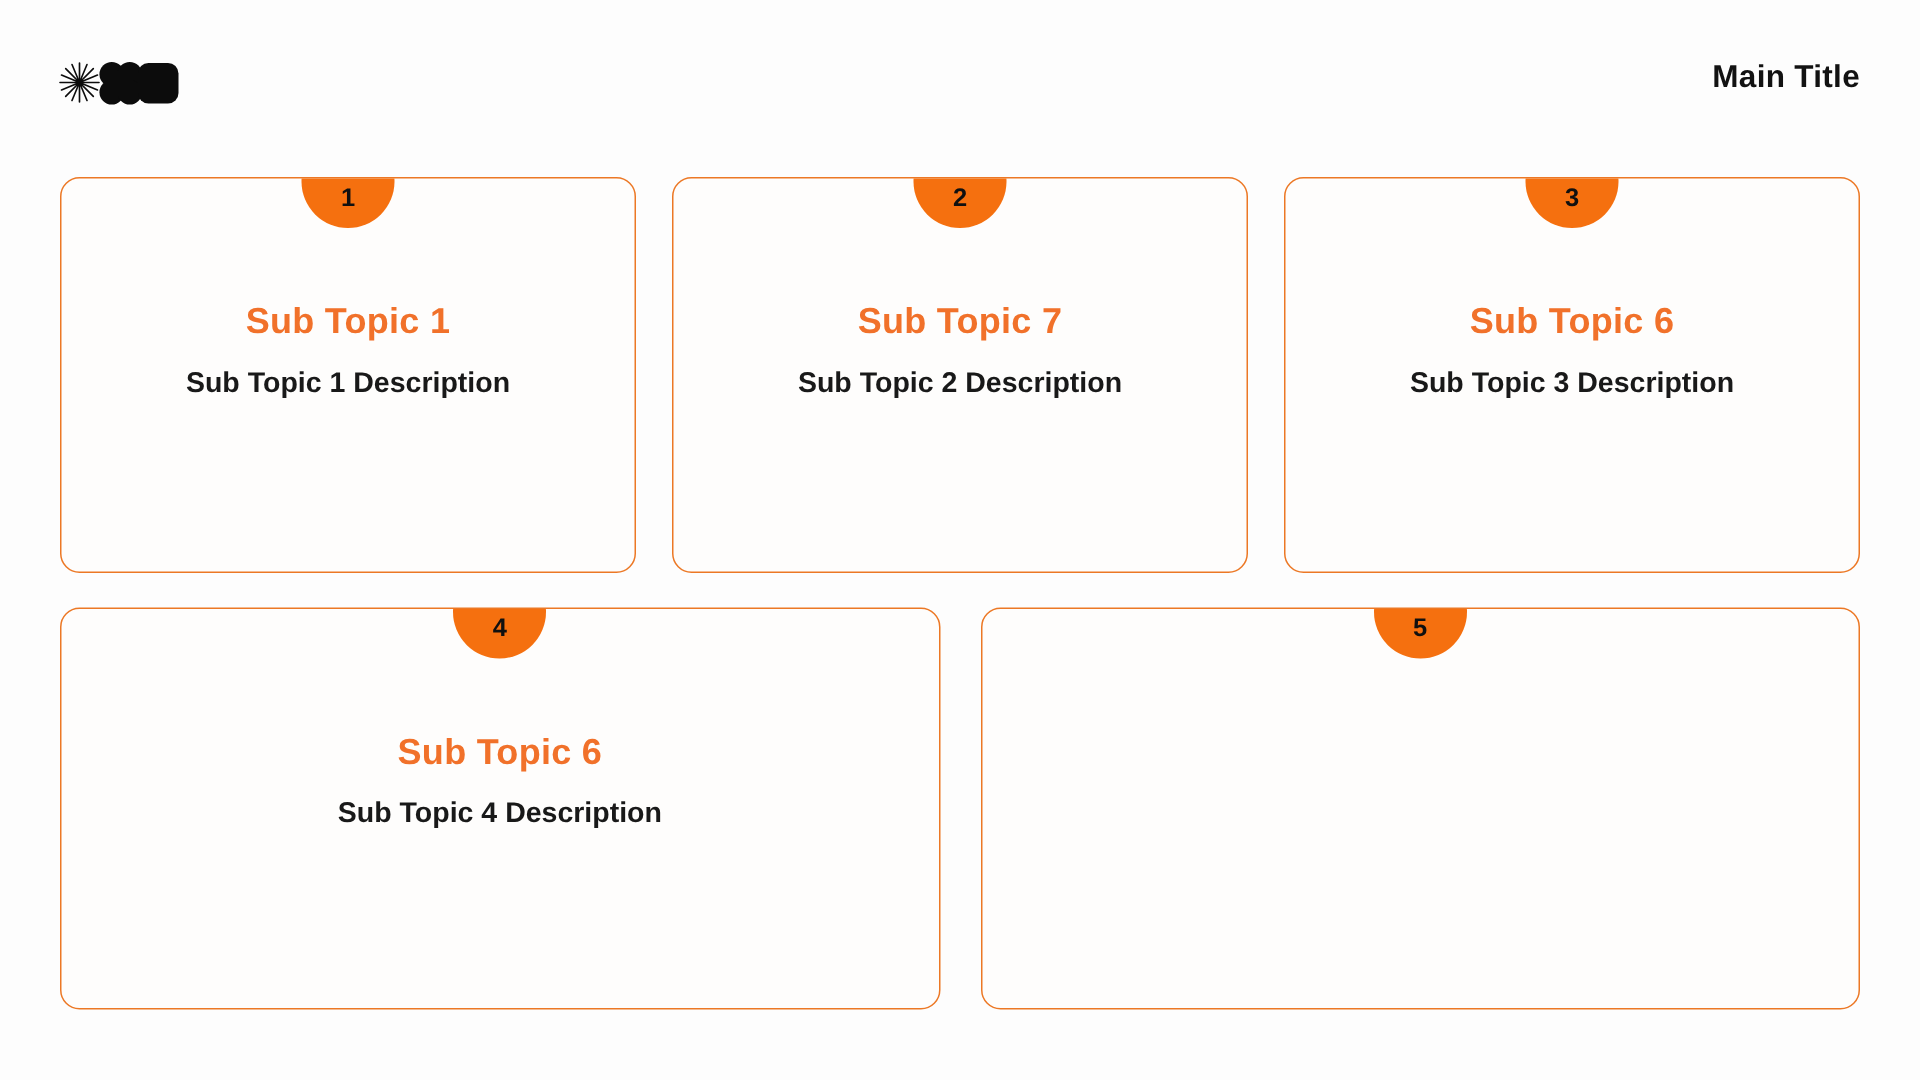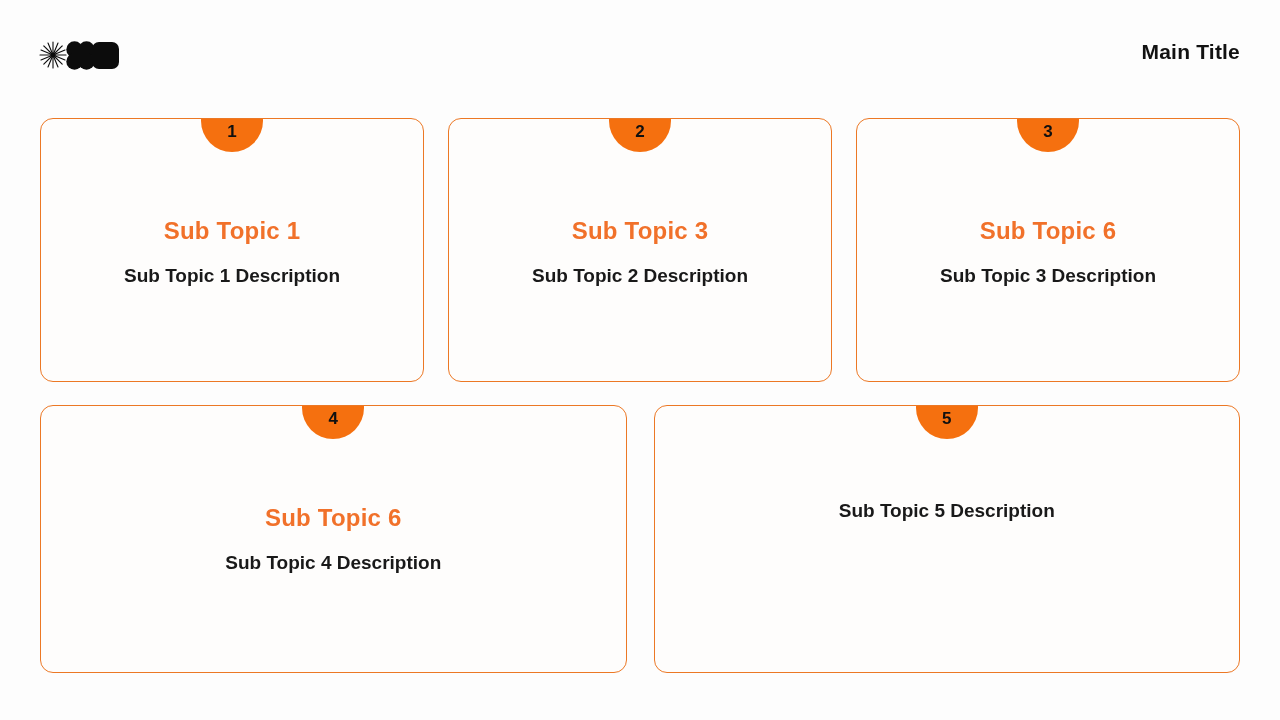--- a/index.html
+++ b/index.html
@@ -85,21 +85,21 @@
     box-sizing: border-box;
     padding-top: 20px;
   }
   .badge-num {
     font-size: 17px;
     font-weight: 700;
     color: #101010;
     line-height: 1;
   }
   .card-title {
-    margin: 16px;
+    margin: 0;
     font-size: 24px;
     line-height: 32px;
     font-weight: 700;
     color: var(--heading-orange, #f1712a);
     letter-spacing: 0.2px;
   }
   .card-desc {
     margin: 12px 0 0;
     font-size: 19px;
     line-height: 26px;
@@ -156,21 +156,21 @@
           <span class="badge-num">1</span>
         </div>
         <h2 class="card-title">Sub Topic 1</h2>
         <p class="card-desc">Sub Topic 1 Description</p>
       </div>
 
       <div class="card">
         <div class="badge">
           <span class="badge-num">2</span>
         </div>
-        <h2 class="card-title">Sub Topic 3</h2>
+        <h2 class="card-title">Sub Topic 7</h2>
         <p class="card-desc">Sub Topic 2 Description</p>
       </div>
 
       <div class="card">
         <div class="badge">
           <span class="badge-num">3</span>
         </div>
         <h2 class="card-title">Sub Topic 6</h2>
         <p class="card-desc">Sub Topic 3 Description</p>
       </div>
@@ -183,19 +183,18 @@
           <span class="badge-num">4</span>
         </div>
         <h2 class="card-title">Sub Topic 6</h2>
         <p class="card-desc">Sub Topic 4 Description</p>
       </div>
 
       <div class="card">
         <div class="badge">
           <span class="badge-num">5</span>
         </div>
-        <p class="card-desc">Sub Topic 5 Description</p>
       </div>
 
     </div>
   </div>
 
 </div>
 
 </body></html>

